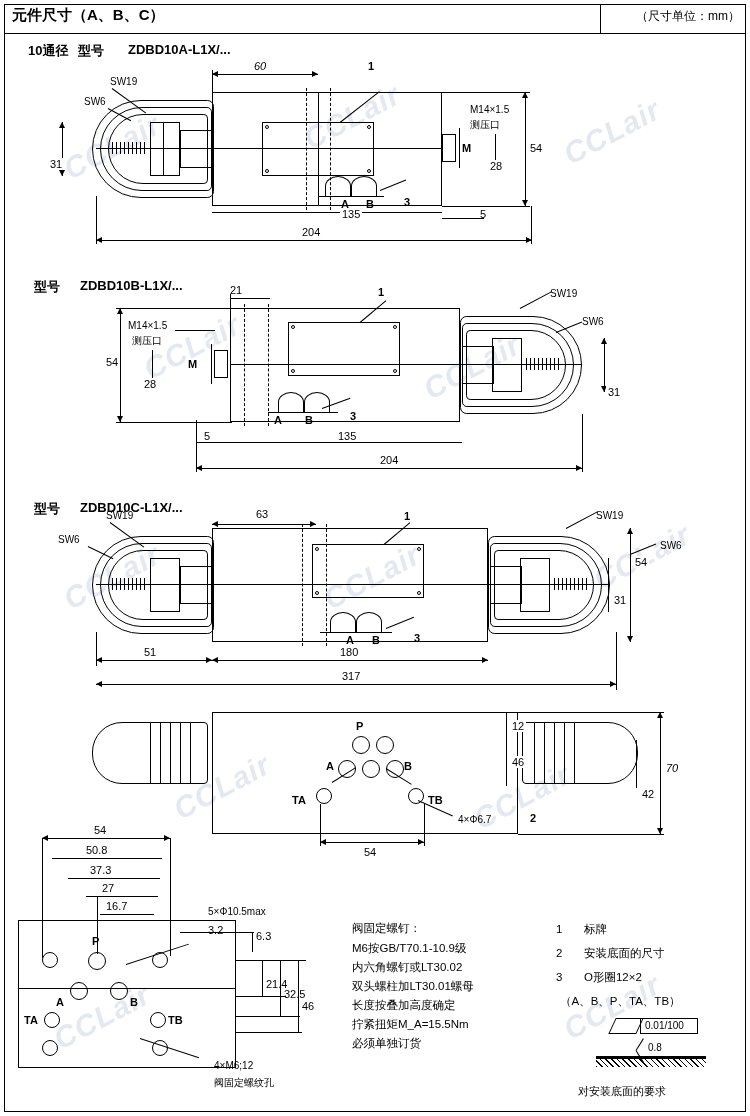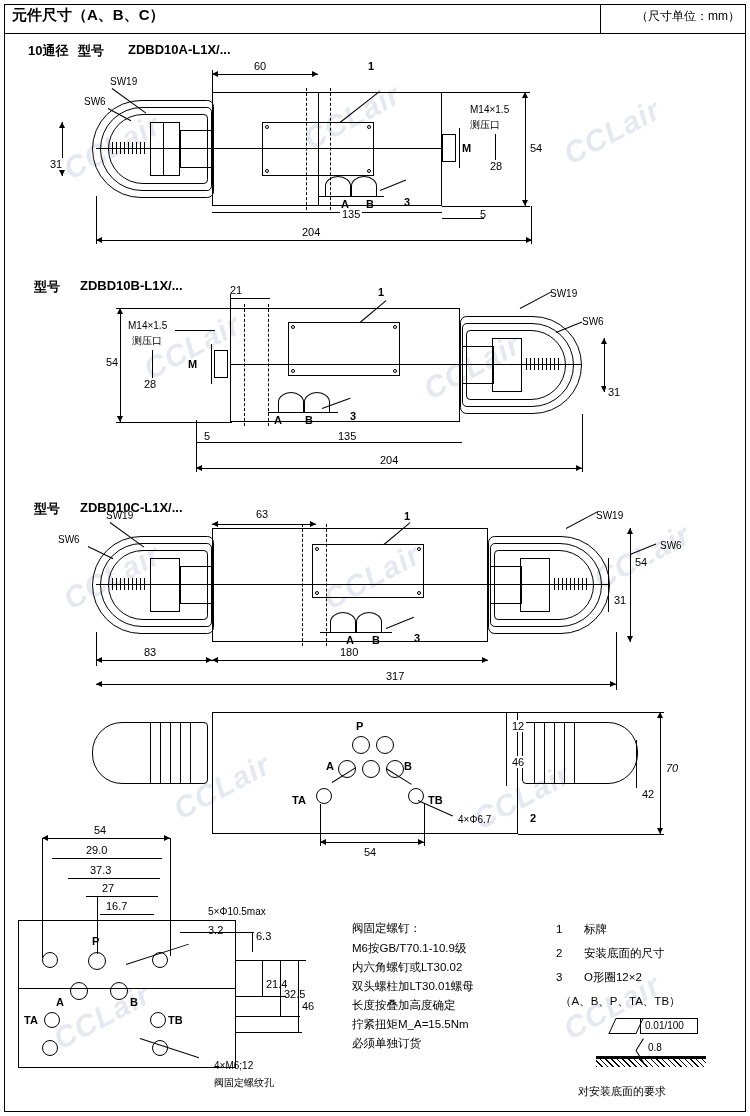--- a/index.html
+++ b/index.html
@@ -105,21 +105,21 @@
 
   <div class="box" style="left:442px;top:134px;width:14px;height:28px;"></div>
   <div class="ln v" style="left:459px;top:128px;height:40px;"></div>
   <div class="lbl" style="left:462px;top:142px;font-weight:bold;">M</div>
   <div class="lbl s" style="left:470px;top:104px;">M14×1.5</div>
   <div class="lbl s" style="left:470px;top:118px;">测压口</div>
 
   <div class="ln h" style="left:212px;top:74px;width:106px;"></div>
   <div class="arrowL" style="left:212px;top:71px;"></div>
   <div class="arrowR" style="left:312px;top:71px;"></div>
-  <div class="dim-t" style="left:252px;top:60px;">60</div>
+  <div class="dim-t" style="left:252px;top:60px;font-style:italic;">60</div>
   <div class="ln v" style="left:212px;top:70px;height:24px;"></div>
 
   <div class="ln v" style="left:525px;top:92px;height:114px;"></div>
   <div class="arrowU" style="left:522px;top:92px;"></div>
   <div class="arrowD" style="left:522px;top:200px;"></div>
   <div class="dim-t" style="left:528px;top:142px;">54</div>
   <div class="ln h" style="left:442px;top:92px;width:88px;"></div>
   <div class="ln h" style="left:442px;top:206px;width:88px;"></div>
 
   <div class="ln v" style="left:495px;top:134px;height:28px;"></div>
@@ -274,32 +274,32 @@
   <div class="arrowU" style="left:627px;top:528px;"></div>
   <div class="arrowD" style="left:627px;top:636px;"></div>
   <div class="dim-t" style="left:633px;top:556px;">54</div>
 
   <div class="ln v" style="left:608px;top:558px;height:54px;"></div>
   <div class="dim-t" style="left:612px;top:594px;">31</div>
 
   <div class="ln h" style="left:96px;top:660px;width:116px;"></div>
   <div class="arrowL" style="left:96px;top:657px;"></div>
   <div class="arrowR" style="left:206px;top:657px;"></div>
-  <div class="dim-t" style="left:142px;top:646px;">83</div>
+  <div class="dim-t" style="left:142px;top:646px;">51</div>
   <div class="ln v" style="left:96px;top:632px;height:34px;"></div>
 
   <div class="ln h" style="left:212px;top:660px;width:276px;"></div>
   <div class="arrowL" style="left:212px;top:657px;"></div>
   <div class="arrowR" style="left:482px;top:657px;"></div>
   <div class="dim-t" style="left:338px;top:646px;">180</div>
 
   <div class="ln h" style="left:96px;top:684px;width:520px;"></div>
   <div class="arrowL" style="left:96px;top:681px;"></div>
   <div class="arrowR" style="left:610px;top:681px;"></div>
-  <div class="dim-t" style="left:340px;top:670px;margin-left:44px;">317</div>
+  <div class="dim-t" style="left:340px;top:670px;">317</div>
   <div class="ln v" style="left:616px;top:632px;height:58px;"></div>
 
   <div class="box" style="left:212px;top:712px;width:306px;height:122px;"></div>
 
   <div class="box" style="left:92px;top:722px;width:116px;height:62px;border-radius:30px 4px 4px 30px;"></div>
   <div class="ln v" style="left:150px;top:722px;height:62px;"></div>
   <div class="ln v" style="left:160px;top:722px;height:62px;"></div>
   <div class="ln v" style="left:170px;top:722px;height:62px;"></div>
   <div class="ln v" style="left:180px;top:722px;height:62px;"></div>
   <div class="ln v" style="left:190px;top:722px;height:62px;"></div>
@@ -375,21 +375,21 @@
   <div class="lbl s" style="left:214px;top:1060px;">4×M6;12</div>
   <div class="lbl s" style="left:214px;top:1076px;">阀固定螺纹孔</div>
   <div class="lbl" style="left:62px;top:1144px;">安装底面的尺寸</div>
 
   <div class="ln h" style="left:42px;top:838px;width:128px;"></div>
   <div class="arrowL" style="left:42px;top:835px;"></div>
   <div class="arrowR" style="left:164px;top:835px;"></div>
   <div class="dim-t" style="left:92px;top:824px;">54</div>
 
   <div class="ln h" style="left:52px;top:858px;width:110px;"></div>
-  <div class="dim-t" style="left:84px;top:844px;">29.0</div>
+  <div class="dim-t" style="left:84px;top:844px;">50.8</div>
 
   <div class="ln h" style="left:68px;top:878px;width:92px;"></div>
   <div class="dim-t" style="left:88px;top:864px;">37.3</div>
 
   <div class="ln h" style="left:86px;top:896px;width:72px;"></div>
   <div class="dim-t" style="left:100px;top:882px;">27</div>
 
   <div class="ln h" style="left:100px;top:914px;width:54px;"></div>
   <div class="dim-t" style="left:104px;top:900px;">16.7</div>
 

